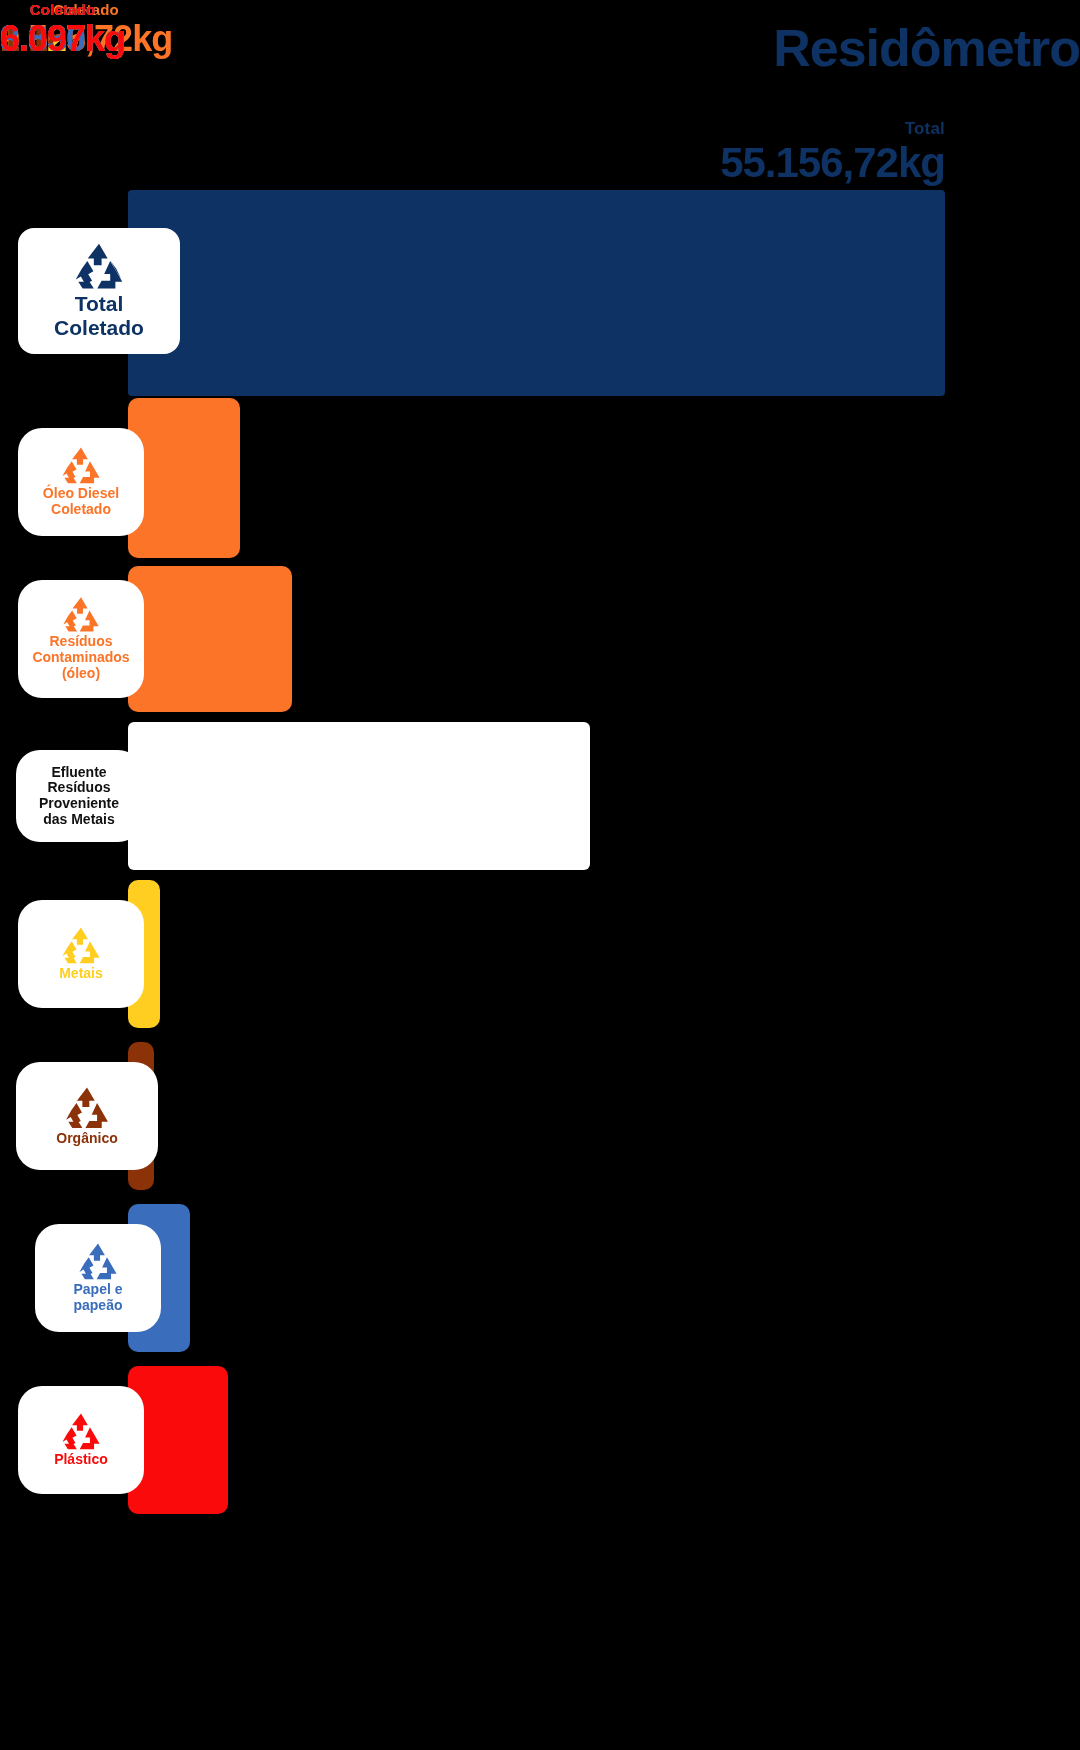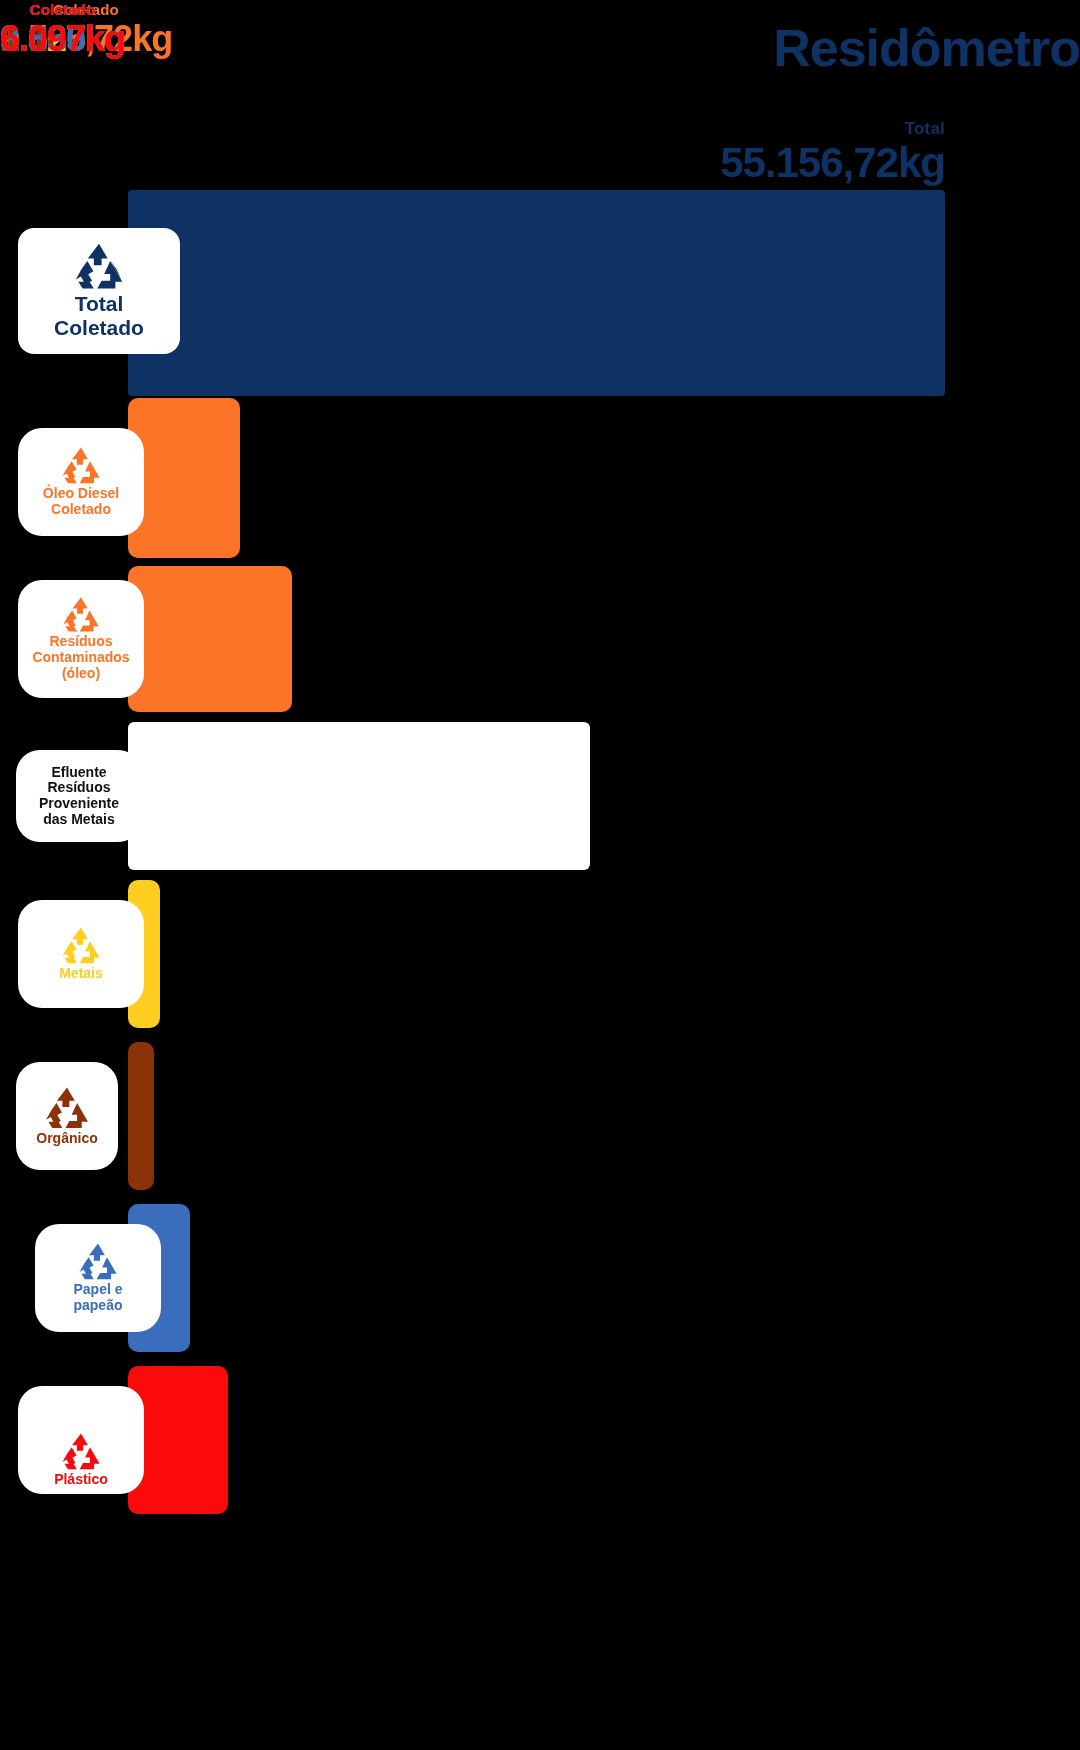--- a/index.html
+++ b/index.html
@@ -105,33 +105,33 @@
 
   
   #row4 { top: 880px; height: 148px; }
   #row4 .bar { left: 128px; top: 0; width: 32px; height: 148px; background: #FFCE20; }
   #row4 .card { left: 18px; top: 20px; width: 126px; height: 108px; }
   #row4 .clabel { color: #FFCE20; font-size: 14px; text-align: center; }
 
   
   #row5 { top: 1042px; height: 148px; }
   #row5 .bar { left: 128px; top: 0; width: 26px; height: 148px; background: #8C3208; }
-  #row5 .card { left: 16px; top: 20px; width: 102px; height: 108px; }
+  #row5 .card { left: 16px; top: 20px; width: 142px; height: 108px; }
   #row5 .clabel { color: #8C3208; font-size: 14px; }
 
   
   #row6 { top: 1204px; height: 148px; }
   #row6 .bar { left: 128px; top: 0; width: 62px; height: 148px; background: #3A6DBC; }
   #row6 .card { left: 18px; top: 20px; width: 126px; height: 108px; margin-left: 17px; }
   #row6 .clabel { color: #3A6DBC; font-size: 14px; }
 
   
   #row7 { top: 1366px; height: 148px; }
   #row7 .bar { left: 128px; top: 0; width: 100px; height: 148px; background: #FA0A0A; }
-  #row7 .card { left: 18px; top: 20px; width: 126px; height: 108px; justify-content: flex-end; }
+  #row7 .card { left: 18px; top: 20px; width: 126px; height: 108px; }
   #row7 .clabel { color: #FA0A0A; font-size: 14px; }
 </style>
 </head>
 <body>
 
 <div id="page">
 
   <div class="title">Residômetro</div>
 
   <div class="total-head">

